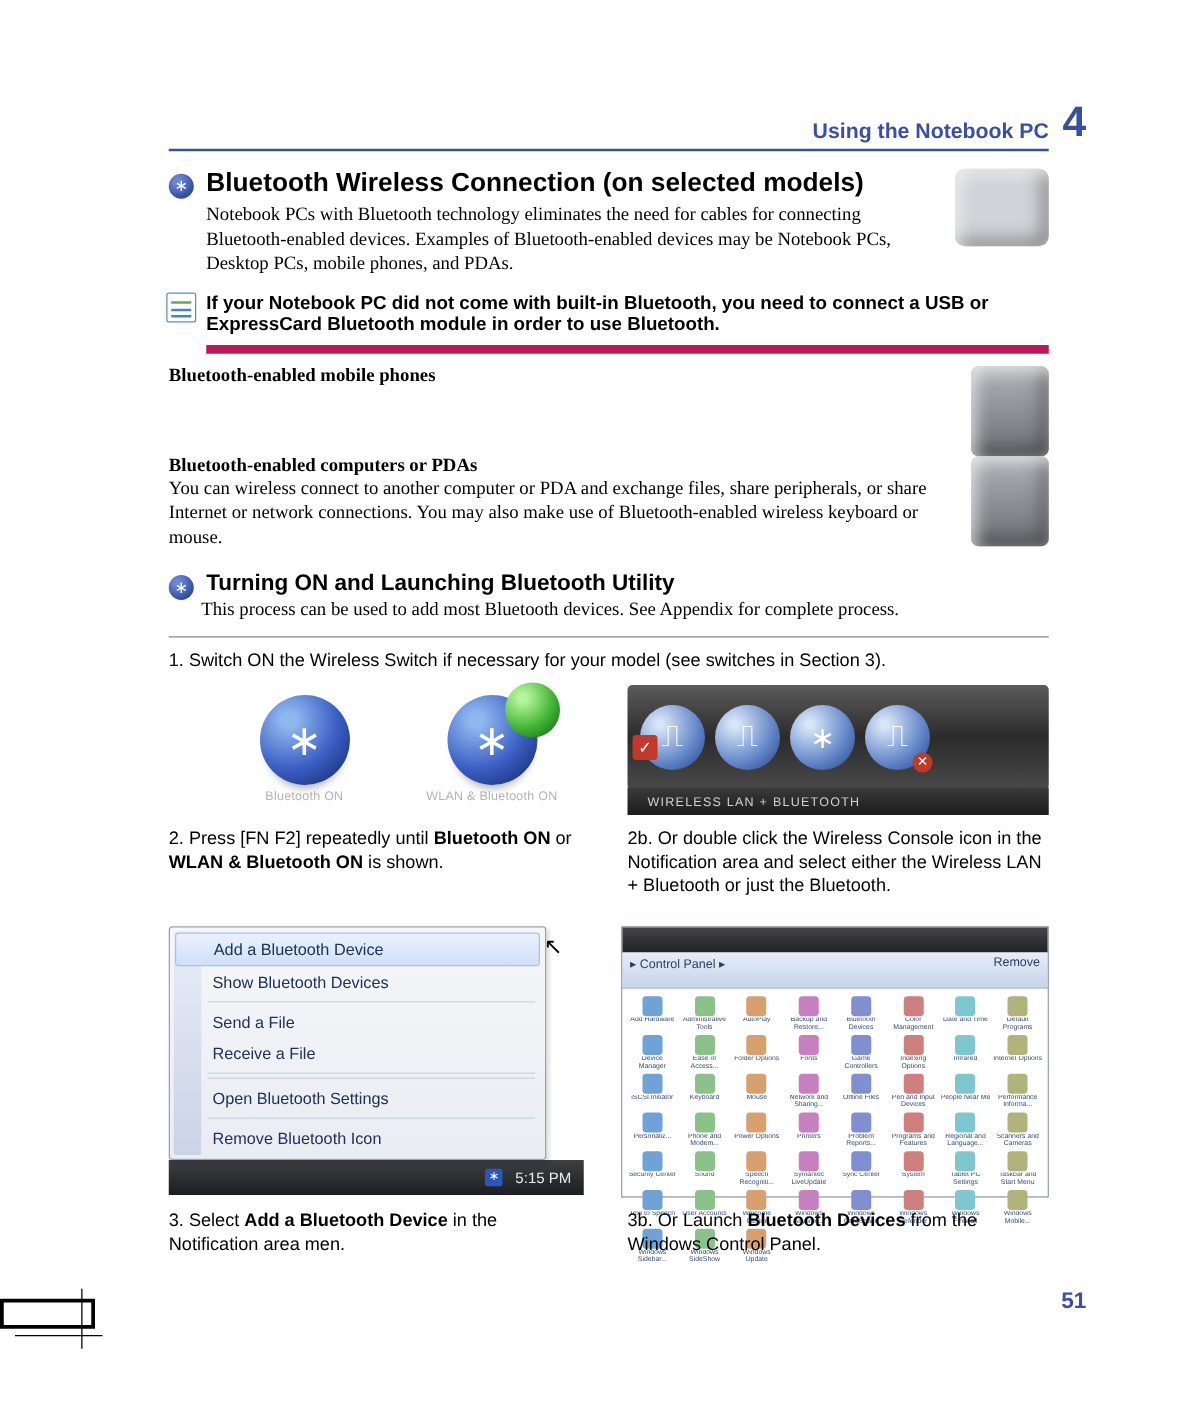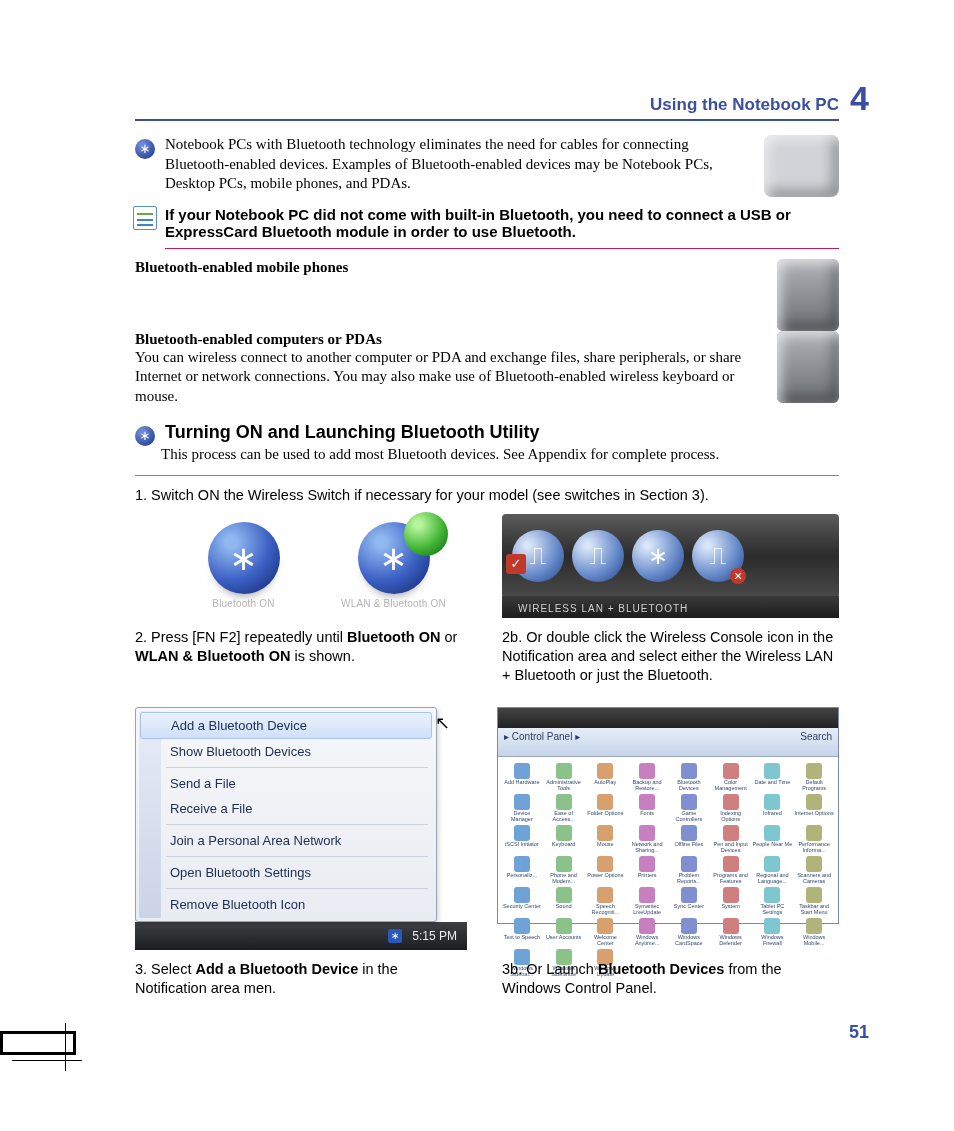--- a/index.html
+++ b/index.html
@@ -96,21 +96,21 @@
   .sub-heading {
     font-size: 15px;
     font-weight: bold;
     margin: 8px 0 0 0;
   }
   .note-box {
     font-family: Arial, Helvetica, sans-serif;
     font-weight: bold;
     font-size: 15px;
     padding: 2px 0 8px 0;
-    border-bottom: 1px solid #be185d;
+    border-bottom: 7px solid #be185d;
   }
   .float-img {
     float: right;
     width: 75px;
     height: 62px;
     background: #d0d4d8;
     border-radius: 8px;
     margin-left: 10px;
     box-shadow: inset 4px 4px 12px rgba(255,255,255,.7), inset -6px -6px 14px rgba(0,0,0,.35);
   }
@@ -393,20 +393,21 @@
   <div class="header">
     <div class="header-title">Using the Notebook PC</div>
     <div class="header-num">4</div>
   </div>
 
   <div class="section">
     <div class="icon-holder">
         <div class="bt-icon">∗</div>
       </div>
     <div class="float-img"></div>
+    <h2 class="section-title">Bluetooth Wireless Connection (on selected models)</h2>
     <p class="body-text">Notebook PCs with Bluetooth technology eliminates the need for cables for connecting Bluetooth-enabled devices. Examples of Bluetooth-enabled devices may be Notebook PCs, Desktop PCs, mobile phones, and PDAs.</p>
   </div>
 
   <div class="section">
     <div class="icon-holder">
         <div class="note-icon"></div>
       </div>
     <div class="note-box">If your Notebook PC did not come with built-in Bluetooth, you need to connect a USB or ExpressCard Bluetooth module in order to use Bluetooth.</div>
   </div>
 
@@ -474,38 +475,37 @@
     <div class="col">
       <div class="context-menu">
         <div class="menu-strip"></div>
         <div class="cursor">↖</div>
         <div class="menu-item selected">Add a Bluetooth Device</div>
         <div class="menu-item">Show Bluetooth Devices</div>
         <div class="menu-sep"></div>
         <div class="menu-item">Send a File</div>
         <div class="menu-item">Receive a File</div>
         <div class="menu-sep"></div>
-        <div class="menu-item">Join a Personal Area Network</div>
         <div class="menu-sep"></div>
         <div class="menu-item">Open Bluetooth Settings</div>
         <div class="menu-sep"></div>
         <div class="menu-item">Remove Bluetooth Icon</div>
       </div>
       <div class="taskbar">
         <div class="bt-small">∗</div>
         <span>5:15 PM</span>
       </div>
     </div>
 
     <div class="col">
       <div class="control-panel">
         <div class="cp-title"></div>
         <div class="cp-toolbar">
           <span>▸ Control Panel ▸</span>
-          <span>Search</span>
+          <span>Remove</span>
         </div>
         <div class="cp-body">
           <div class="cp-main">
             <div class="cp-grid" id="cp-grid">
                 <div class="cp-item">
                   <div class="ic" style="background: rgb(111, 163, 216);"></div>
                   <span class="lbl">Add Hardware</span>
                 </div>
                 <div class="cp-item">
                   <div class="ic" style="background: rgb(138, 194, 138);"></div>

